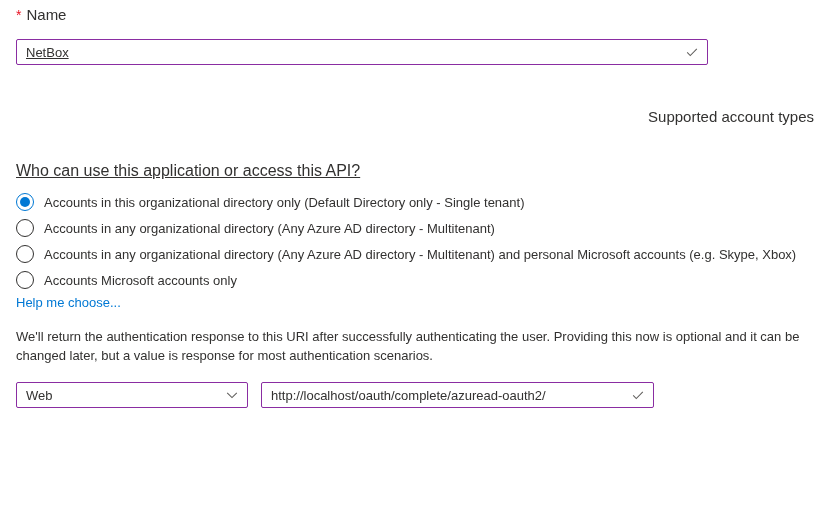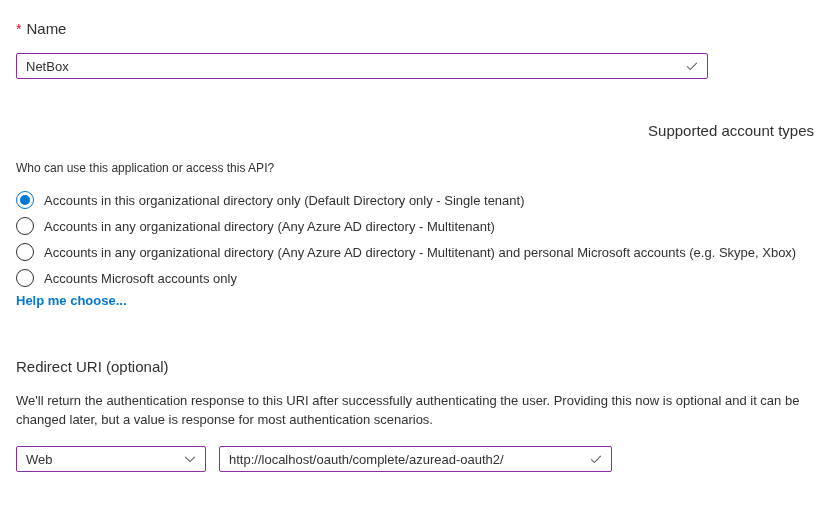--- a/index.html
+++ b/index.html
@@ -3,21 +3,21 @@
 <meta charset="utf-8">
 <style>
   * { box-sizing: border-box; margin: 0; padding: 0; }
   html, body {
     width: 829px; height: 516px;
     background: #ffffff;
     font-family: "Liberation Sans", sans-serif;
     color: #323130;
     overflow: hidden;
   }
-  .page { padding: 20px 15px 0 16px; }
+  .page { padding: 6px 15px 0 16px; }
 
   
   .section-title {
     font-size: 15px;
     font-weight: 400;
     line-height: 17px;
     color: #323130;
   }
   .required-star { color: #e81123; margin-right: 5px; font-size: 14px; }
 
@@ -45,25 +45,25 @@
     font-family: "Liberation Sans", sans-serif;
     font-size: 13px;
     color: #323130;
     background: transparent;
     padding: 0;
     min-width: 0;
   }
   .check-icon { flex: 0 0 auto; width: 14px; height: 14px; margin-left: 8px; }
   .chevron-icon { flex: 0 0 auto; width: 14px; height: 14px; margin-left: 8px; }
 
-  .name-field { margin-top: 15px; width: 692px; }
+  .name-field { margin-top: 15px; width: 692px; text-decoration: underline; }
 
   
   .sat-title { margin-top: 43px; text-align: right; }
-  .question { margin-top: 22px; font-size: 12px; line-height: 15px; }
+  .question { margin-top: 38px; font-size: 16px; line-height: 15px; text-decoration: underline; }
 
   .radio-group { margin-top: 11px; }
   .radio-row {
     display: flex;
     align-items: center;
     height: 26px;
     cursor: default;
   }
   .radio-circle {
     flex: 0 0 auto;
@@ -84,37 +84,36 @@
     background: #0078d4;
   }
   .radio-label { margin-left: 10px; font-size: 13px; color: #323130; white-space: nowrap; text-align: right; }
 
   .help-link {
     display: inline-block;
     font-size: 13px;
     color: #0078d4;
     text-decoration: none;
     cursor: pointer;
-    font-weight: bold;
   }
 
   
   .uri-title { margin-top: 49px; font-size: 15px; }
   .uri-desc { margin-top: 16px; line-height: 19px; max-width: 805px; }
 
   .uri-row {
     margin-top: 17px;
     display: flex;
     align-items: center;
     gap: 13px;
   }
   .platform-select {
     display: flex;
     align-items: center;
-    width: 190px;
+    width: 232px;
     height: 26px;
     border: 1px solid #8a2da2;
     border-radius: 2px;
     padding: 0 8px 0 9px;
     cursor: pointer;
     background: #fff;
   }
   .platform-select .select-value { flex: 1; font-size: 13px; color: #323130; }
   .uri-field { width: 393px; }
 </style>
@@ -156,21 +155,20 @@
     </div>
     <div class="radio-row">
       <span class="radio-circle"></span>
       <span class="radio-label">Accounts Microsoft accounts only</span>
     </div>
   </div>
 
   <a class="help-link">Help me choose...</a>
 
   
-  <div class="section-title uri-title">Redirect URI (optional)</div>
 
   <p class="desc uri-desc">We'll return the authentication response to this URI after successfully authenticating the user. Providing this now is optional and it can be changed later, but a value is response for most authentication scenarios.</p>
 
   <div class="uri-row">
     <div class="platform-select">
       <span class="select-value">Web</span>
       <svg class="chevron-icon" viewBox="0 0 16 16" fill="none">
         <path d="M2.5 5.5 L8 11 L13.5 5.5" stroke="#605e5c" stroke-width="1.2" fill="none"></path>
       </svg>
     </div>

